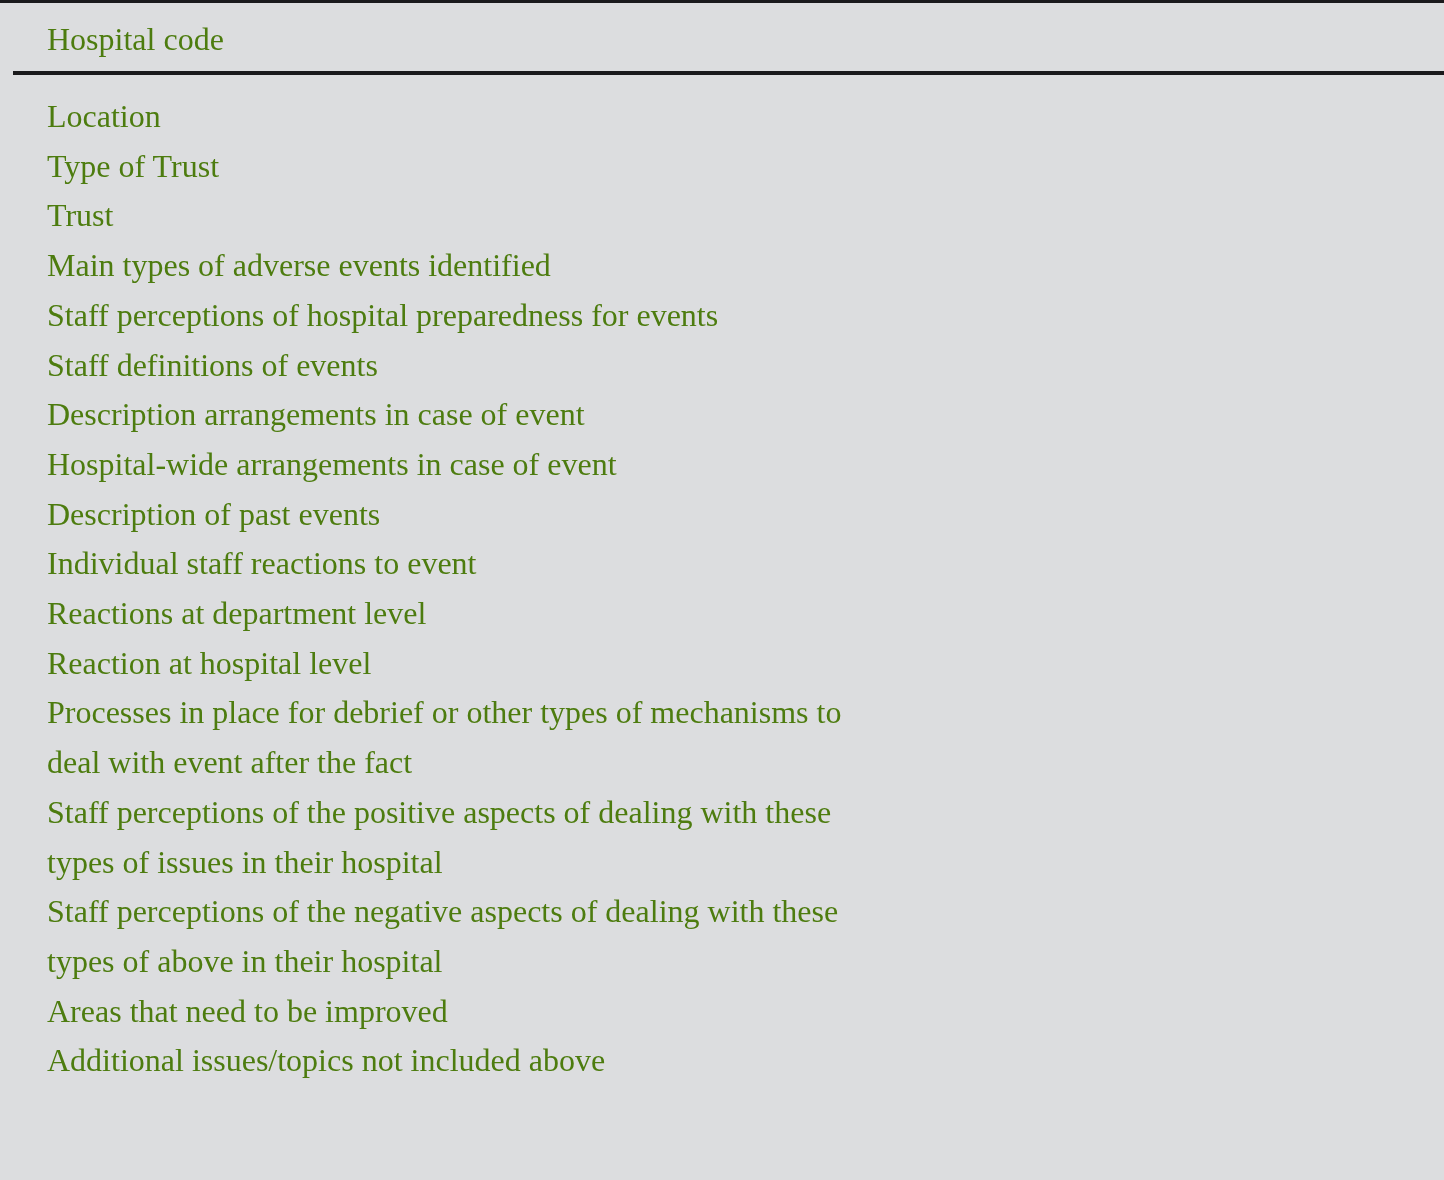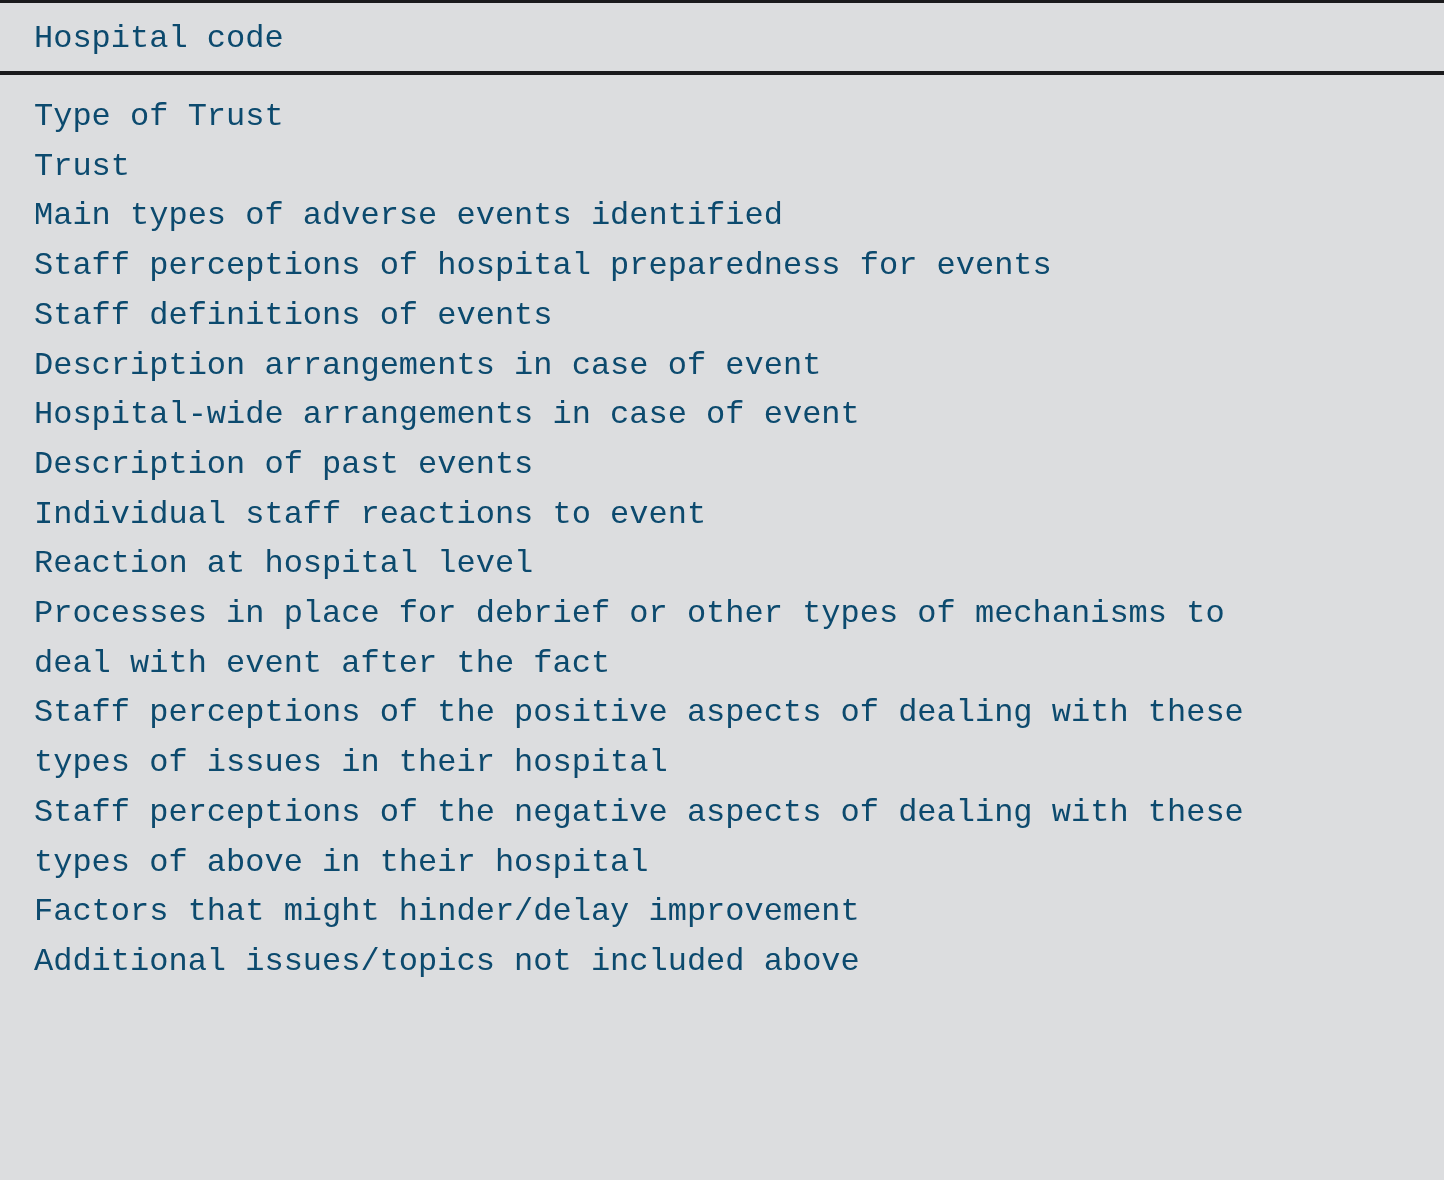--- a/index.html
+++ b/index.html
@@ -6,23 +6,24 @@
     margin: 0;
     padding: 0;
   }
   .page {
     position: relative;
     width: 1444px;
     height: 1180px;
     box-sizing: border-box;
     background: #dcdddf;
     border-top: 3px solid #1a1a1c;
-    font-family: Liberation Mono, monospace;
-    color: #0c4a6e;
+    font-family: Liberation Serif, serif;
+    color: #4d7c0f;
     overflow: hidden;
+    padding-left: 13px;
   }
   .table-header {
     box-sizing: border-box;
     padding: 14px 0 10px 34px;
     font-size: 32px;
     line-height: 44px;
     border-bottom: 4px solid #1a1a1c;
   }
   .table-body {
     box-sizing: border-box;
@@ -35,33 +36,35 @@
   }
 </style>
 </head>
 <body>
 
 <div class="page">
 
   <div class="table-header">Hospital code</div>
 
   <div class="table-body">
+    <div class="table-row">Location</div>
     <div class="table-row">Type of Trust</div>
     <div class="table-row">Trust</div>
     <div class="table-row">Main types of adverse events identified</div>
     <div class="table-row">Staff perceptions of hospital preparedness for events</div>
     <div class="table-row">Staff definitions of events</div>
     <div class="table-row">Description arrangements in case of event</div>
     <div class="table-row">Hospital-wide arrangements in case of event</div>
     <div class="table-row">Description of past events</div>
     <div class="table-row">Individual staff reactions to event</div>
+    <div class="table-row">Reactions at department level</div>
     <div class="table-row">Reaction at hospital level</div>
     <div class="table-row">Processes in place for debrief or other types of mechanisms to
 deal with event after the fact</div>
     <div class="table-row">Staff perceptions of the positive aspects of dealing with these
 types of issues in their hospital</div>
     <div class="table-row">Staff perceptions of the negative aspects of dealing with these
 types of above in their hospital</div>
-    <div class="table-row">Factors that might hinder/delay improvement</div>
+    <div class="table-row">Areas that need to be improved</div>
     <div class="table-row">Additional issues/topics not included above</div>
   </div>
 
 </div>
 
 </body></html>

